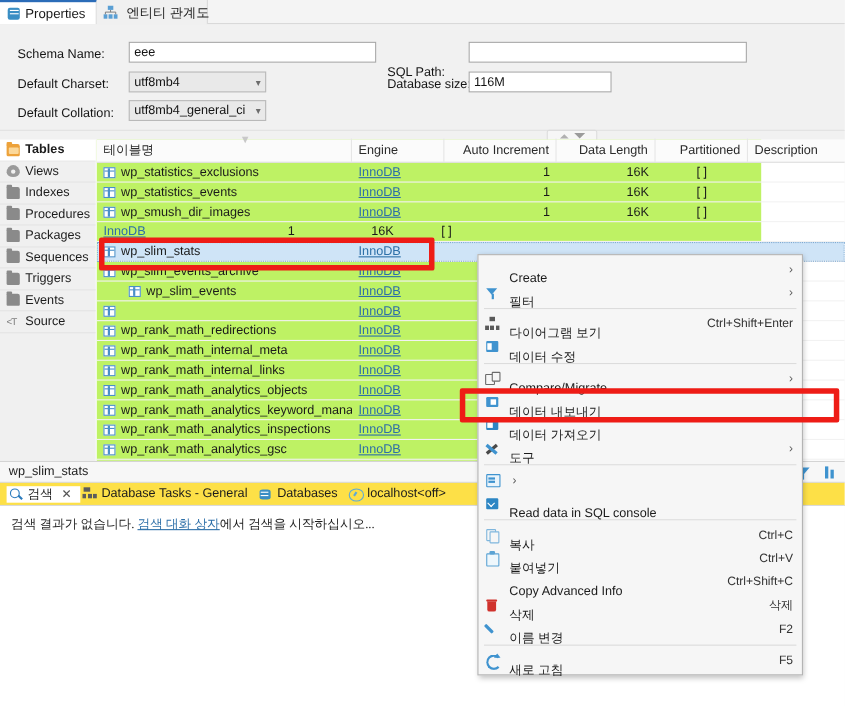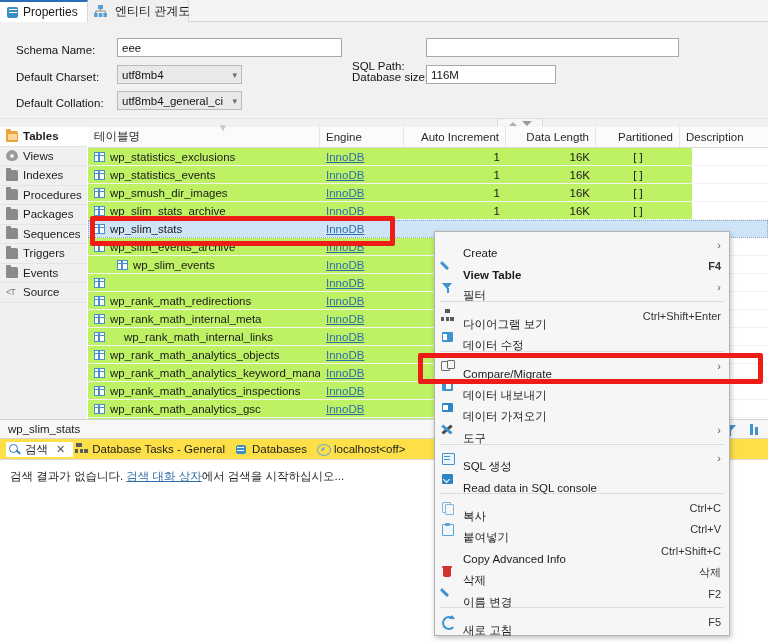--- a/index.html
+++ b/index.html
@@ -156,21 +156,21 @@
   .bottom { position:absolute; left:0; top:439px; width:768px; height:203px; background:#ffffff; }
   .btabs {
     position:absolute; left:0; top:0; width:768px; height:21px;
     background:#fde047; border-bottom:1px solid #dadada;
     display:flex; align-items:center; gap:0px; padding-left:6px;
   }
   .btab { display:flex; align-items:center; gap:4px; padding:0 8px 0 2px; font-size:11.5px; color:#1c1c1c; white-space:nowrap;}
   .btab.active { background:#ffffff; }
   .xmark { color:#555; font-size:11px; margin-left:4px;}
   .bbody { position:absolute; left:0; top:21px; width:768px; height:182px; background:#ffffff; padding:9px 0 0 10px;}
-  .bmsg { font-size:11.5px; color:#1c1c1c; }
+  .bmsg { font-size:11.5px; color:#1c1c1c;font-family:Liberation Serif, serif; }
   .bmsg .u { color:#2d6fa8; text-decoration:underline; }
 
   
   .ctxmenu {
     position:absolute; left:434px; top:231px; width:296px;
     background:#f6f6f6; border:1px solid #b4b4b4;
     box-shadow:1px 2px 5px rgba(0,0,0,.25);
     padding:2px 0;
     z-index:40;
   }
@@ -410,24 +410,20 @@
             </div>
             <div class="cell" style="width: 84px;">
               <span class="lnk">InnoDB</span>
             </div>
             <div class="cell num" style="width: 102px;">1</div>
             <div class="cell num" style="width: 90px;">16K</div>
             <div class="cell ctr" style="width: 84px;">[ ]</div>
             <div class="cell " style="width: 88px;"></div>
           </div>
           <div class="grow">
-            <div class="cell" style="width: 232px;">
-              <span class="tbl-ico"></span>
-              <span>wp_slim_stats_archive</span>
-            </div>
             <div class="cell" style="width: 84px;">
               <span class="lnk">InnoDB</span>
             </div>
             <div class="cell num" style="width: 102px;">1</div>
             <div class="cell num" style="width: 90px;">16K</div>
             <div class="cell ctr" style="width: 84px;">[ ]</div>
             <div class="cell " style="width: 88px;"></div>
           </div>
           <div class="grow sel">
             <div class="cell" style="width: 232px;">
@@ -500,21 +496,21 @@
             </div>
             <div class="cell" style="width: 84px;">
               <span class="lnk">InnoDB</span>
             </div>
             <div class="cell num" style="width: 102px;"></div>
             <div class="cell num" style="width: 90px;"></div>
             <div class="cell ctr" style="width: 84px;"></div>
             <div class="cell " style="width: 88px;"></div>
           </div>
           <div class="grow">
-            <div class="cell" style="width: 232px; gap: 14px;">
+            <div class="cell" style="width: 232px;">
               <span class="tbl-ico"></span>
               <span>wp_rank_math_internal_links</span>
             </div>
             <div class="cell" style="width: 84px;">
               <span class="lnk">InnoDB</span>
             </div>
             <div class="cell num" style="width: 102px;"></div>
             <div class="cell num" style="width: 90px;"></div>
             <div class="cell ctr" style="width: 84px;"></div>
             <div class="cell " style="width: 88px;"></div>
@@ -618,27 +614,20 @@
       </div>
     </div>
   </div>
 
   <div class="ctxmenu" id="ctxmenu">
       <div class="mi">
         <span class="mi-ico"></span>
         <span class="mi-lbl">Create</span>
         <span class="mi-arrow">›</span>
       </div>
-      <div class="mi bold">
-        <span class="mi-ico">
-          <span class="g g-pencil"></span>
-        </span>
-        <span class="mi-lbl">View Table</span>
-        <span class="mi-acc">F4</span>
-      </div>
       <div class="mi">
         <span class="mi-ico">
           <span class="g g-filter"></span>
         </span>
         <span class="mi-lbl">필터</span>
         <span class="mi-arrow">›</span>
       </div>
       <div class="msep"></div>
       <div class="mi">
         <span class="mi-ico">
@@ -678,21 +667,20 @@
           <span class="g g-tools"></span>
         </span>
         <span class="mi-lbl">도구</span>
         <span class="mi-arrow">›</span>
       </div>
       <div class="msep"></div>
       <div class="mi">
         <span class="mi-ico">
           <span class="g g-sqlgen"></span>
         </span>
-        <span class="mi-lbl">SQL 생성</span>
         <span class="mi-arrow">›</span>
       </div>
       <div class="mi">
         <span class="mi-ico">
           <span class="g g-console"></span>
         </span>
         <span class="mi-lbl">Read data in SQL console</span>
       </div>
       <div class="msep"></div>
       <div class="mi">

